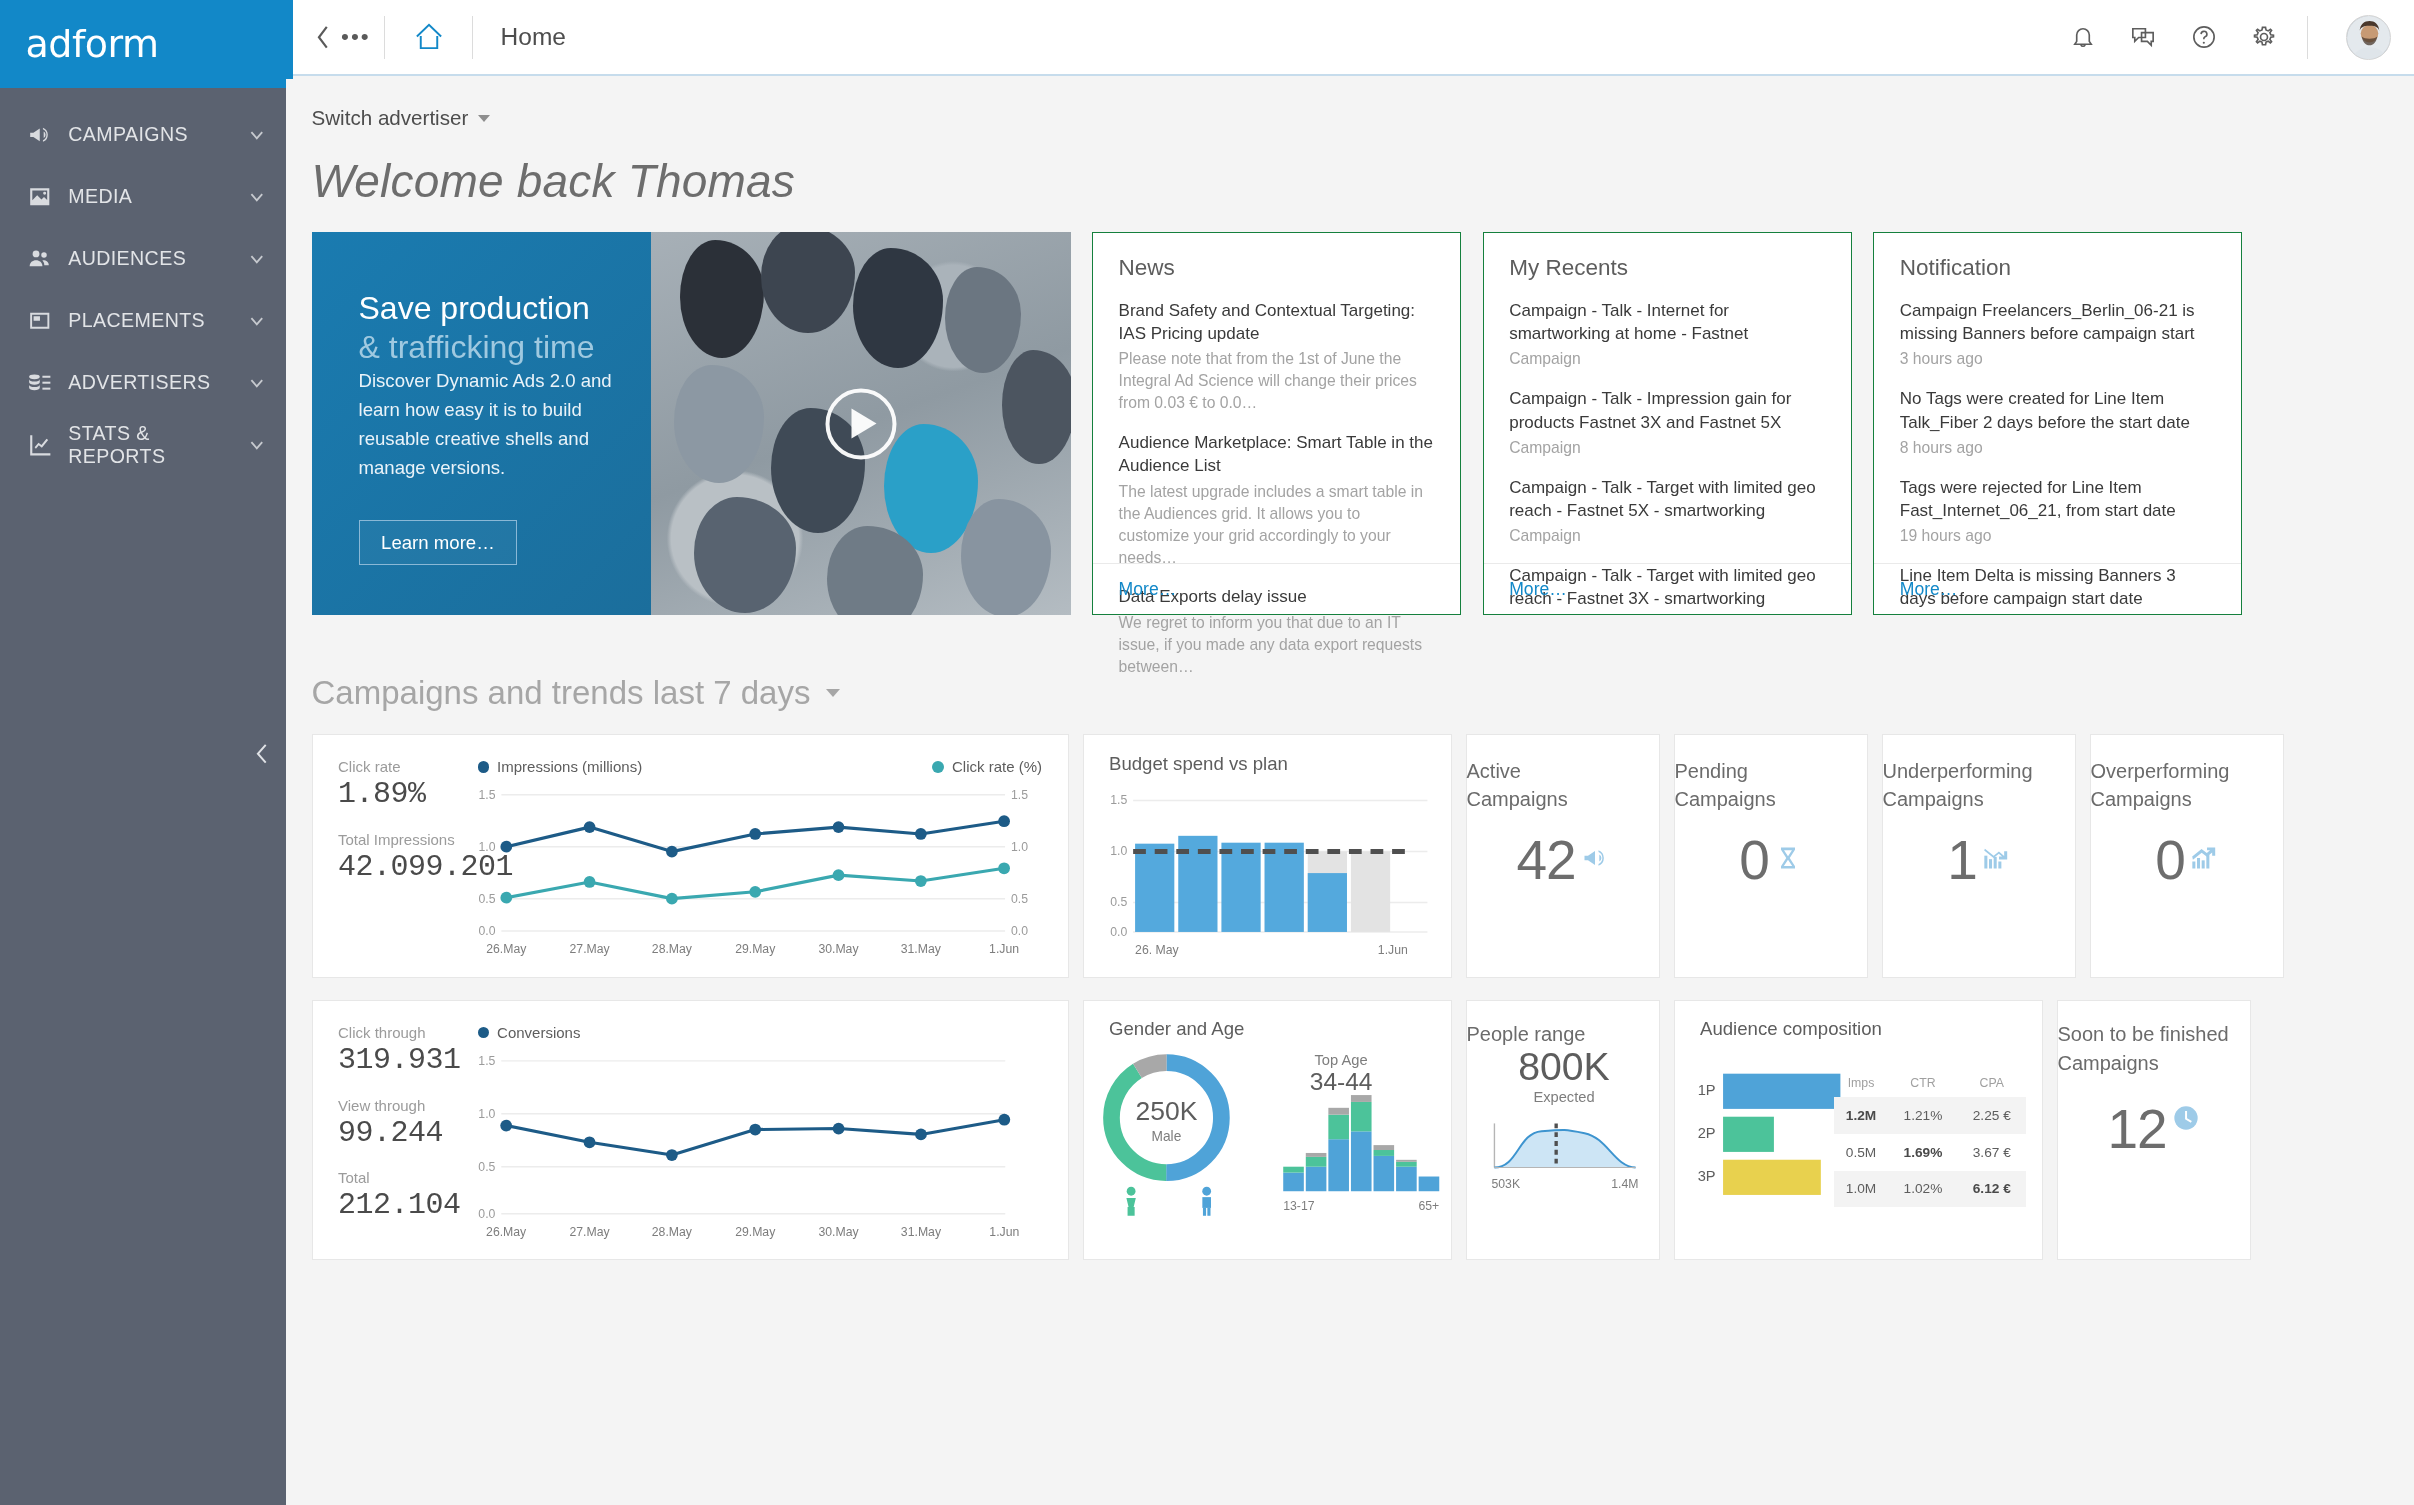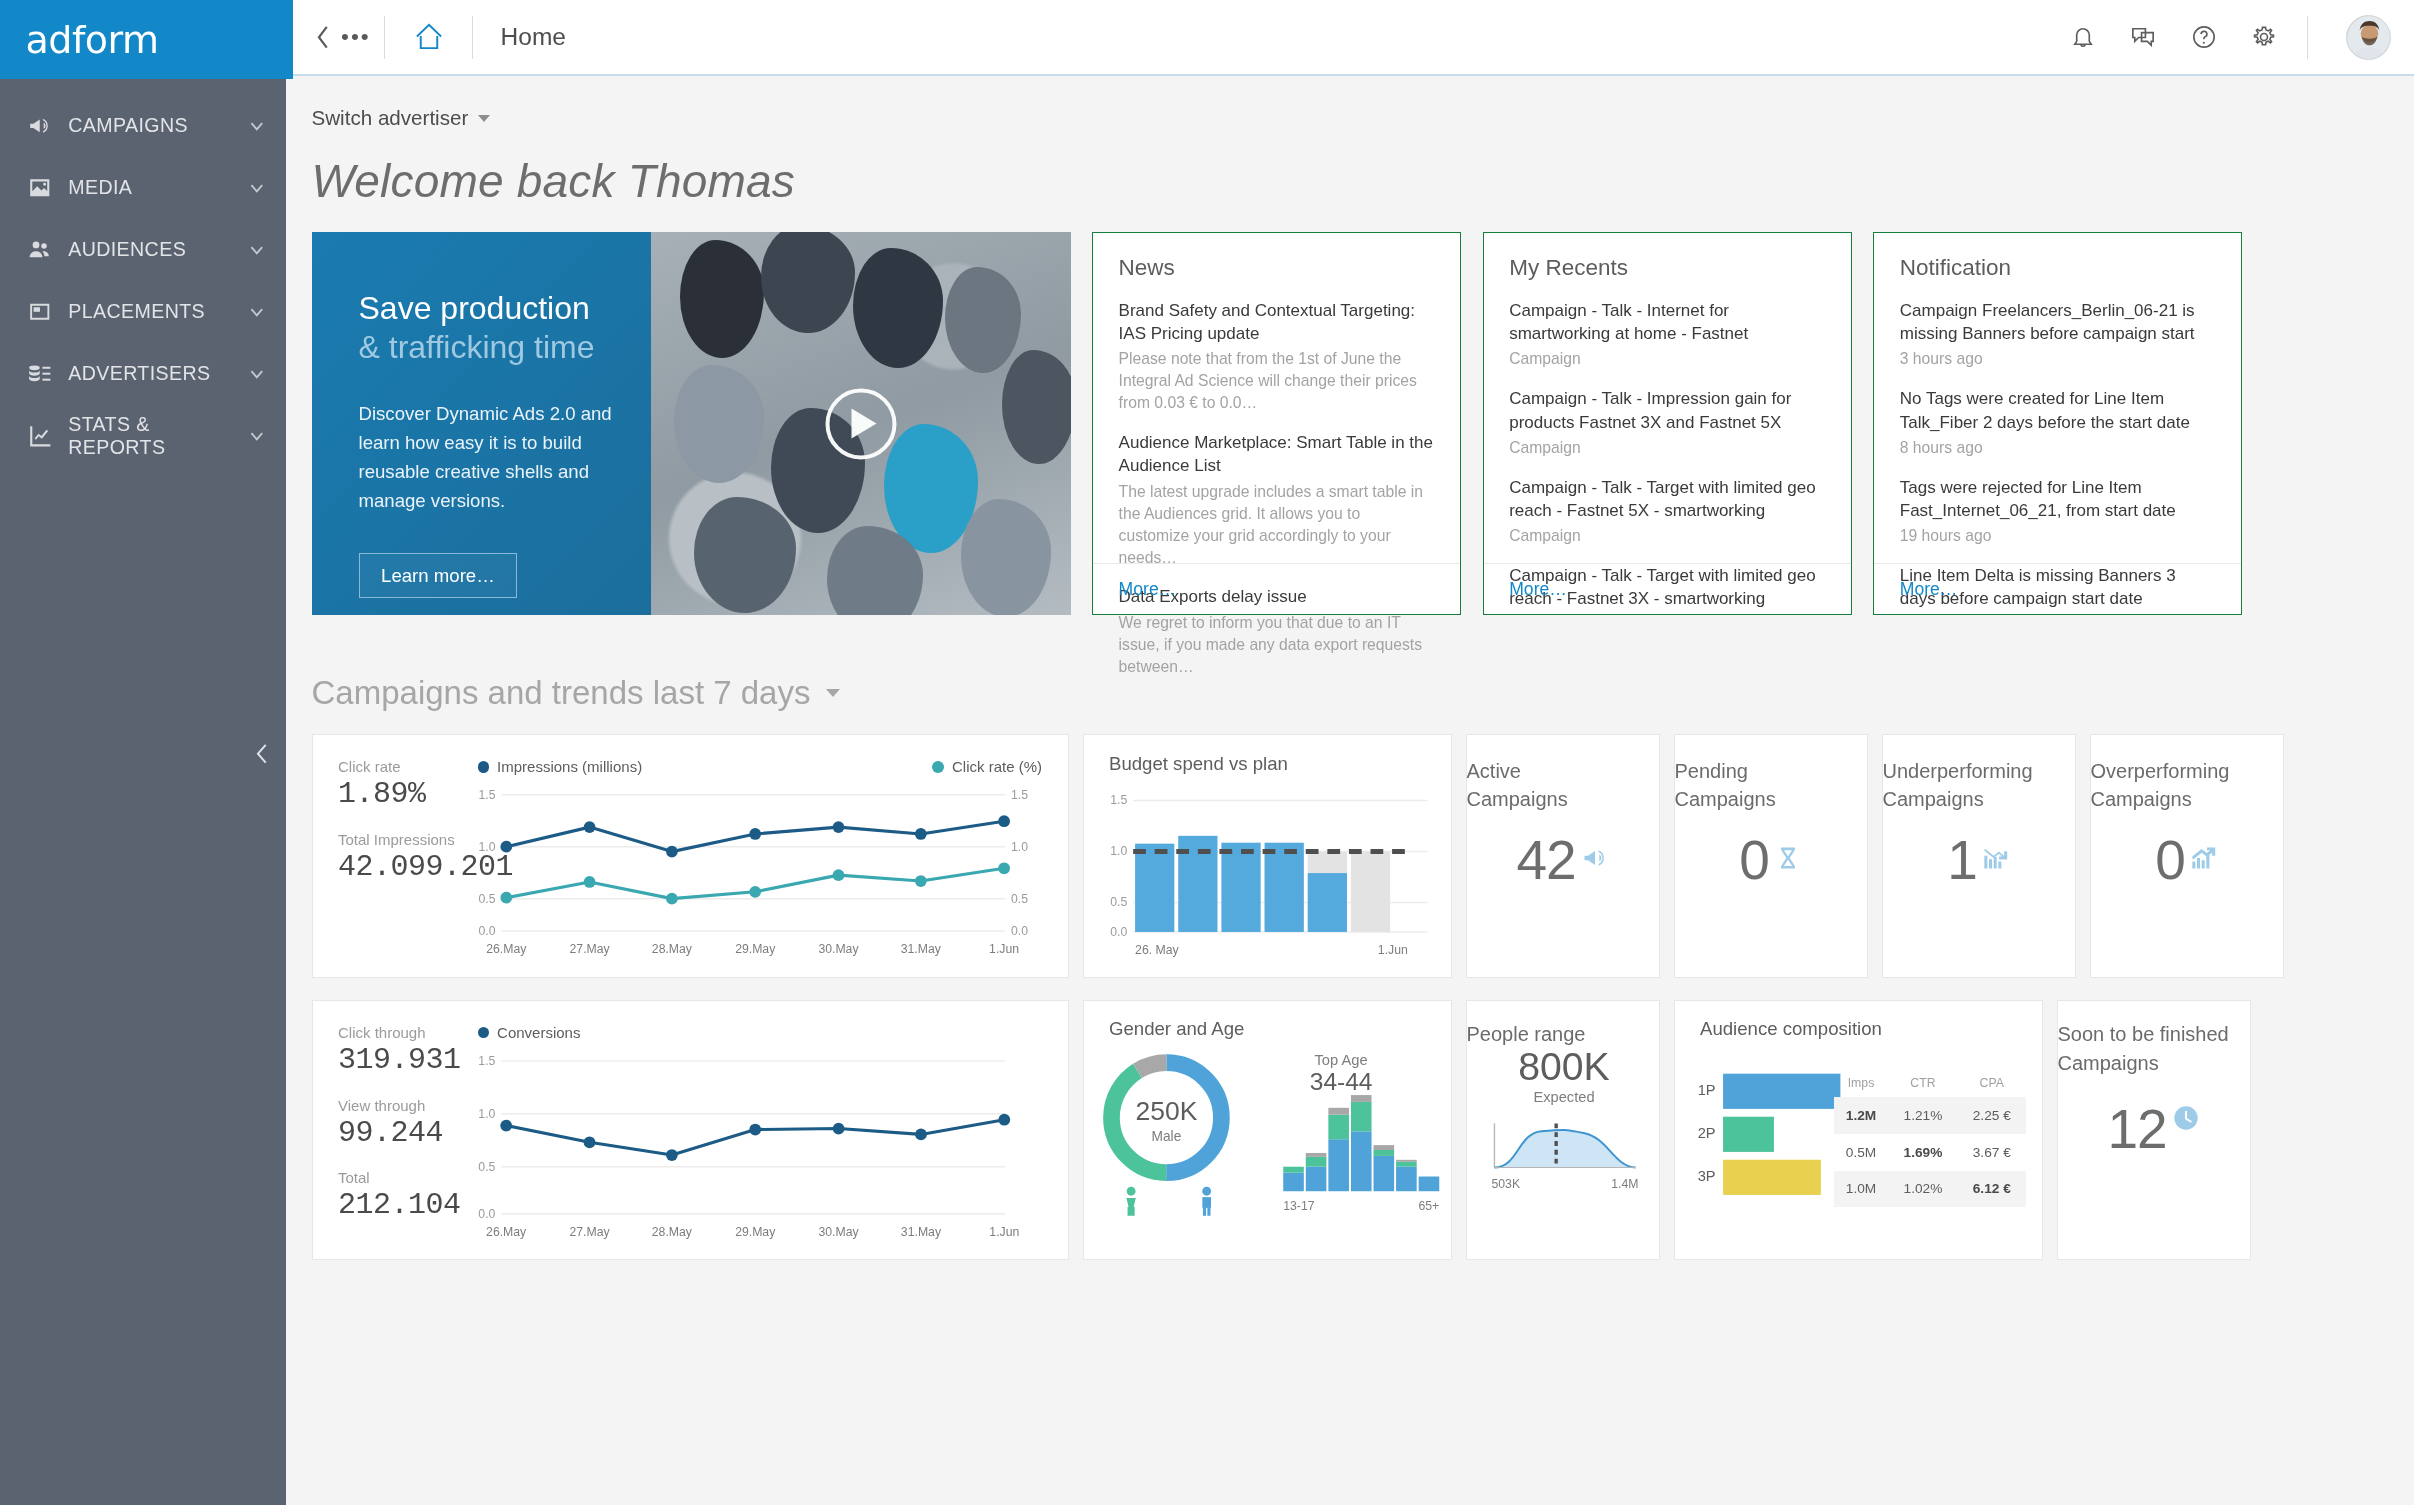--- a/index.html
+++ b/index.html
@@ -11,21 +11,21 @@
     -webkit-font-smoothing: antialiased;
   }
 
   
   .sidebar {
     position: absolute; left: 0; top: 0;
     width: 293px; height: 1506px;
     background: #5b6270;
   }
   .brand {
-    height: 79px; background: #1288c8;
+    height: 88px; background: #1288c8;
     display: flex; align-items: center; padding-left: 25.5px;
   }
   .brand-logo {
     font-size: 38px; font-weight: 400; color: #ffffff;
     letter-spacing: -0.5px; font-family: "DejaVu Sans", sans-serif;
   }
   .nav { padding-top: 15.7px; }
   .nav-item {
     height: 62px; display: flex; align-items: center;
     padding: 0 25.5px 0 25.5px; cursor: pointer; position: relative;
@@ -95,21 +95,21 @@
     width: 759px; height: 383px; position: relative; overflow: hidden;
     background: #1a6f9e;
   }
   .hero-left {
     position: absolute; left: 0; top: 0; width: 339px; height: 383px;
     background: linear-gradient(135deg, #1a7bb0 0%, #1b6e9c 100%);
     padding: 57px 33px 0 47px; z-index: 3;
   }
   .hero-t1 { font-size: 32px; color: #ffffff; font-weight: 400; line-height: 1.22; }
   .hero-t2 { font-size: 32px; color: #9fc9e0; font-weight: 400; line-height: 1.22; }
-  .hero-body { margin-top: 33px; font-size: 18.6px; line-height: 1.55; color: #eaf3f9; }
+  .hero-body { font-size: 18.6px; line-height: 1.55; color: #eaf3f9; }
   .hero-btn {
     margin-top: 37px; display: inline-block; padding: 10.8px 21.6px;
     border: 1px solid #8ab8d6; color: #ffffff; font-size: 18.6px; cursor: pointer;
     background: rgba(255,255,255,0.04);
   }
   .hero-photo {
     position: absolute; left: 339px; top: 0; width: 420px; height: 383px;
     overflow: hidden; background: #9aa5ad;
   }
   .hero-photo .pfloor { position:absolute; inset:0;

